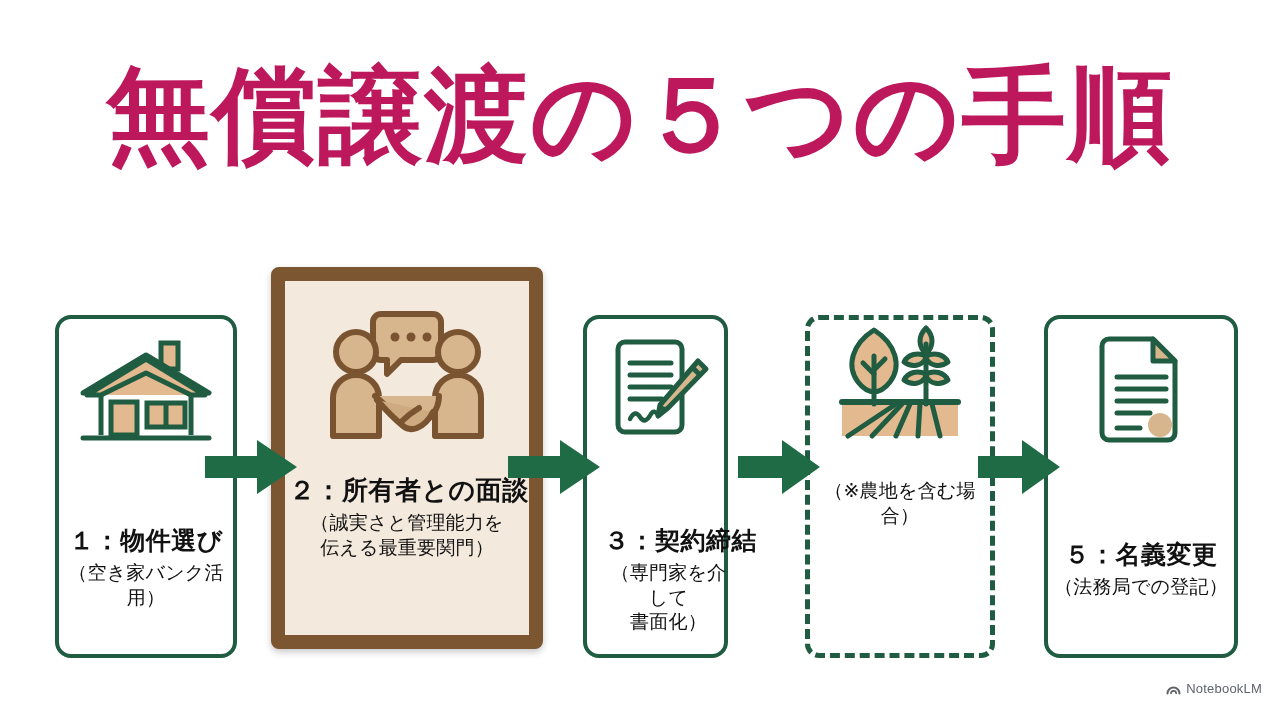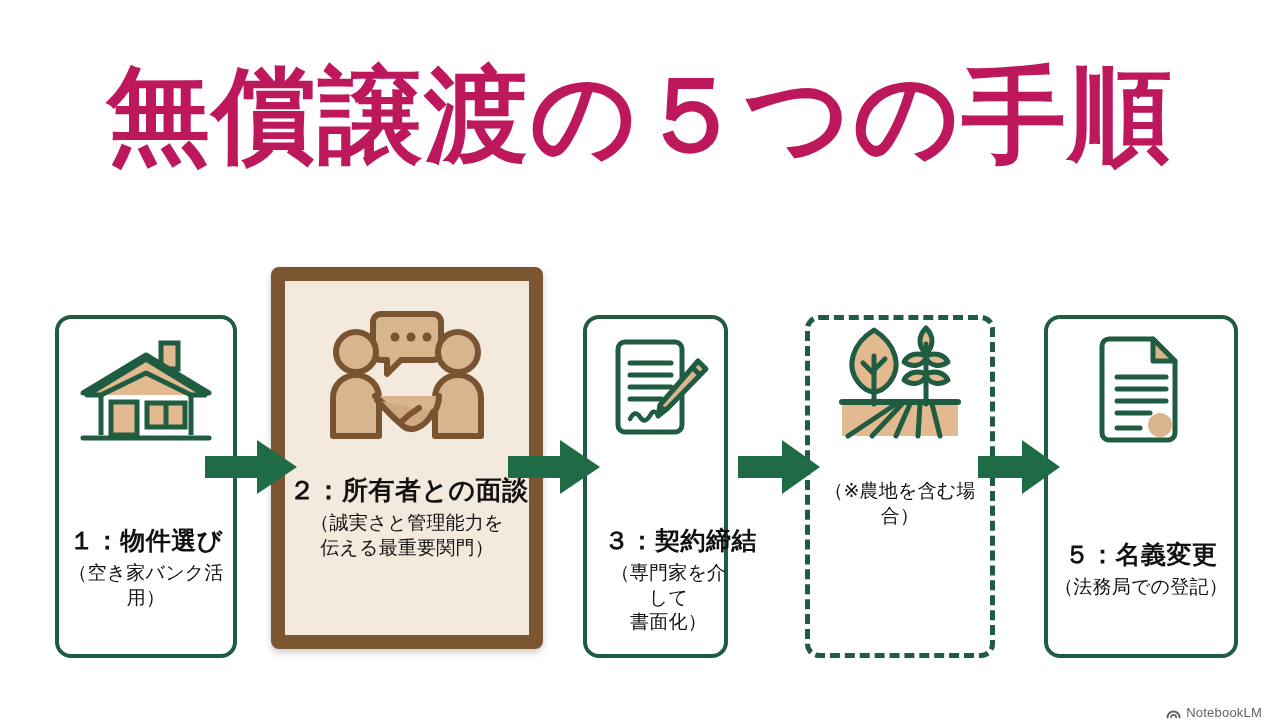--- a/index.html
+++ b/index.html
@@ -137,21 +137,21 @@
   #arrow-2 { left: 508px;  }
   #arrow-3 { left: 738px;  }
   #arrow-4 { left: 978px;  }
 
   .arrow svg { display: block; }
 
   
   .watermark {
     position: absolute;
     right: 18px;
-    bottom: 0;
+    bottom: 24px;
     display: flex;
     align-items: center;
     gap: 5px;
     color: #5f6368;
     font-size: 13px;
     letter-spacing: 0.2px;
   }
   .watermark svg { display: block; }
 </style>
 </head>

